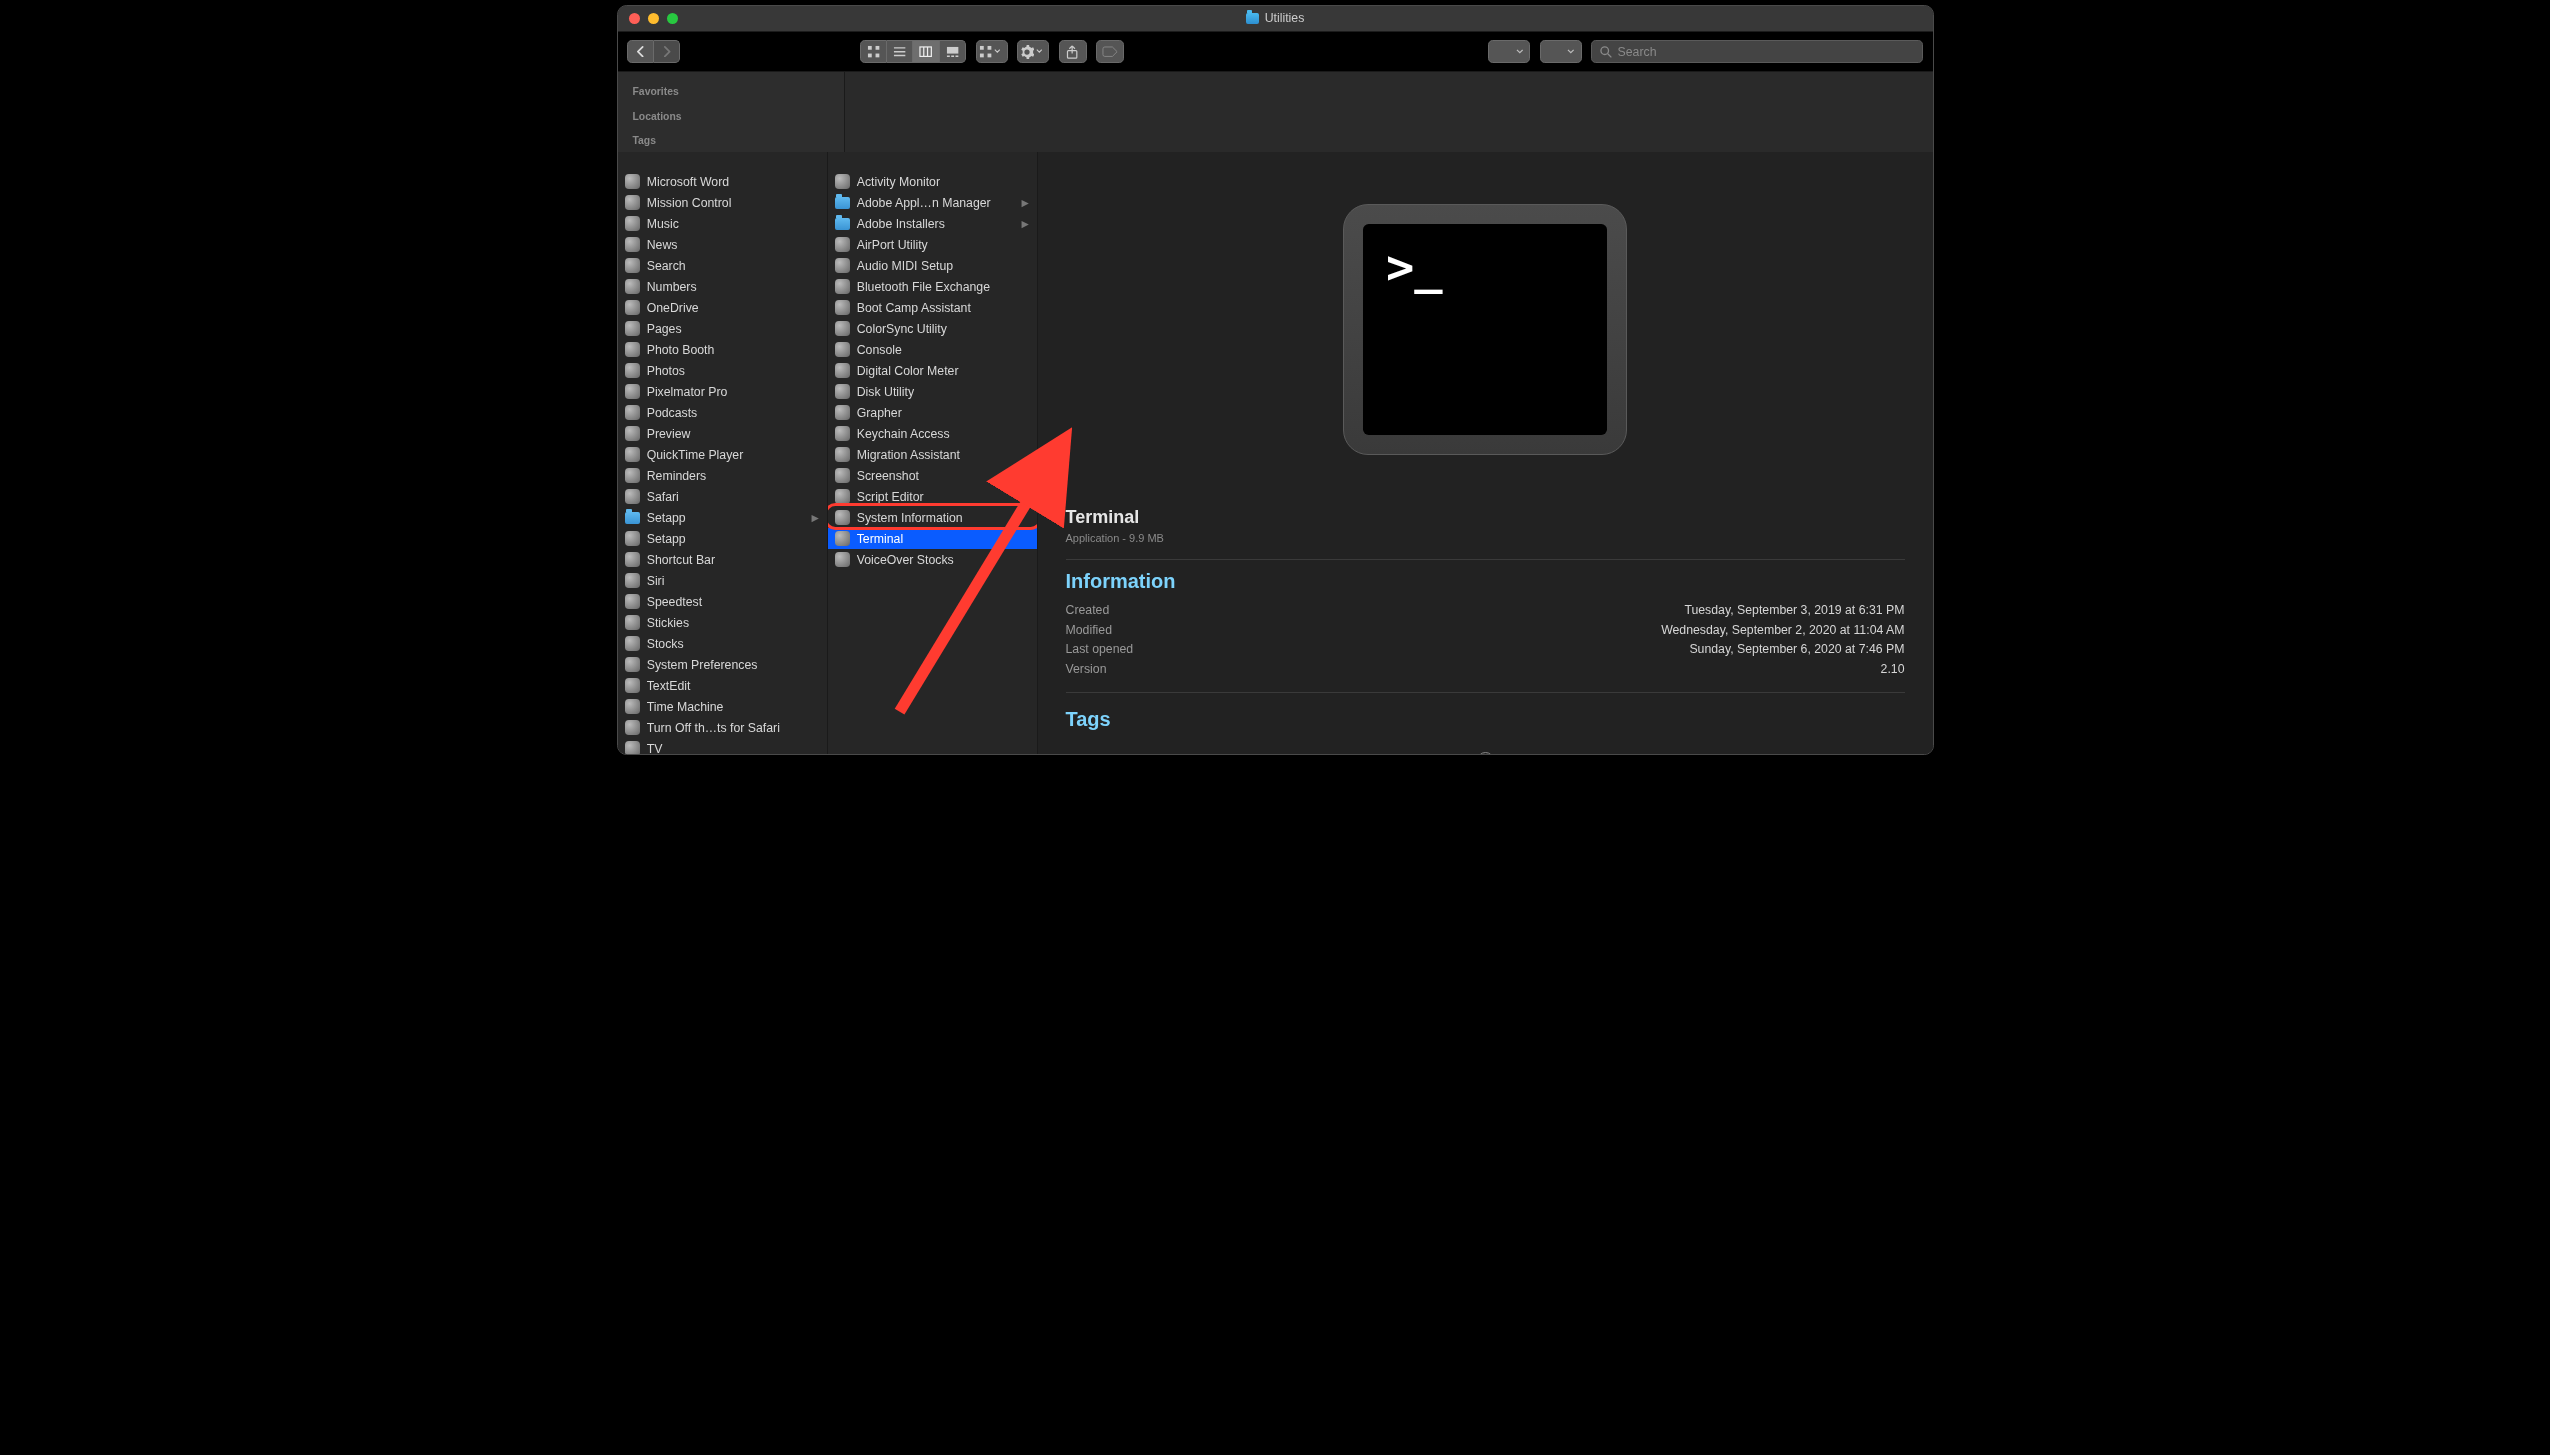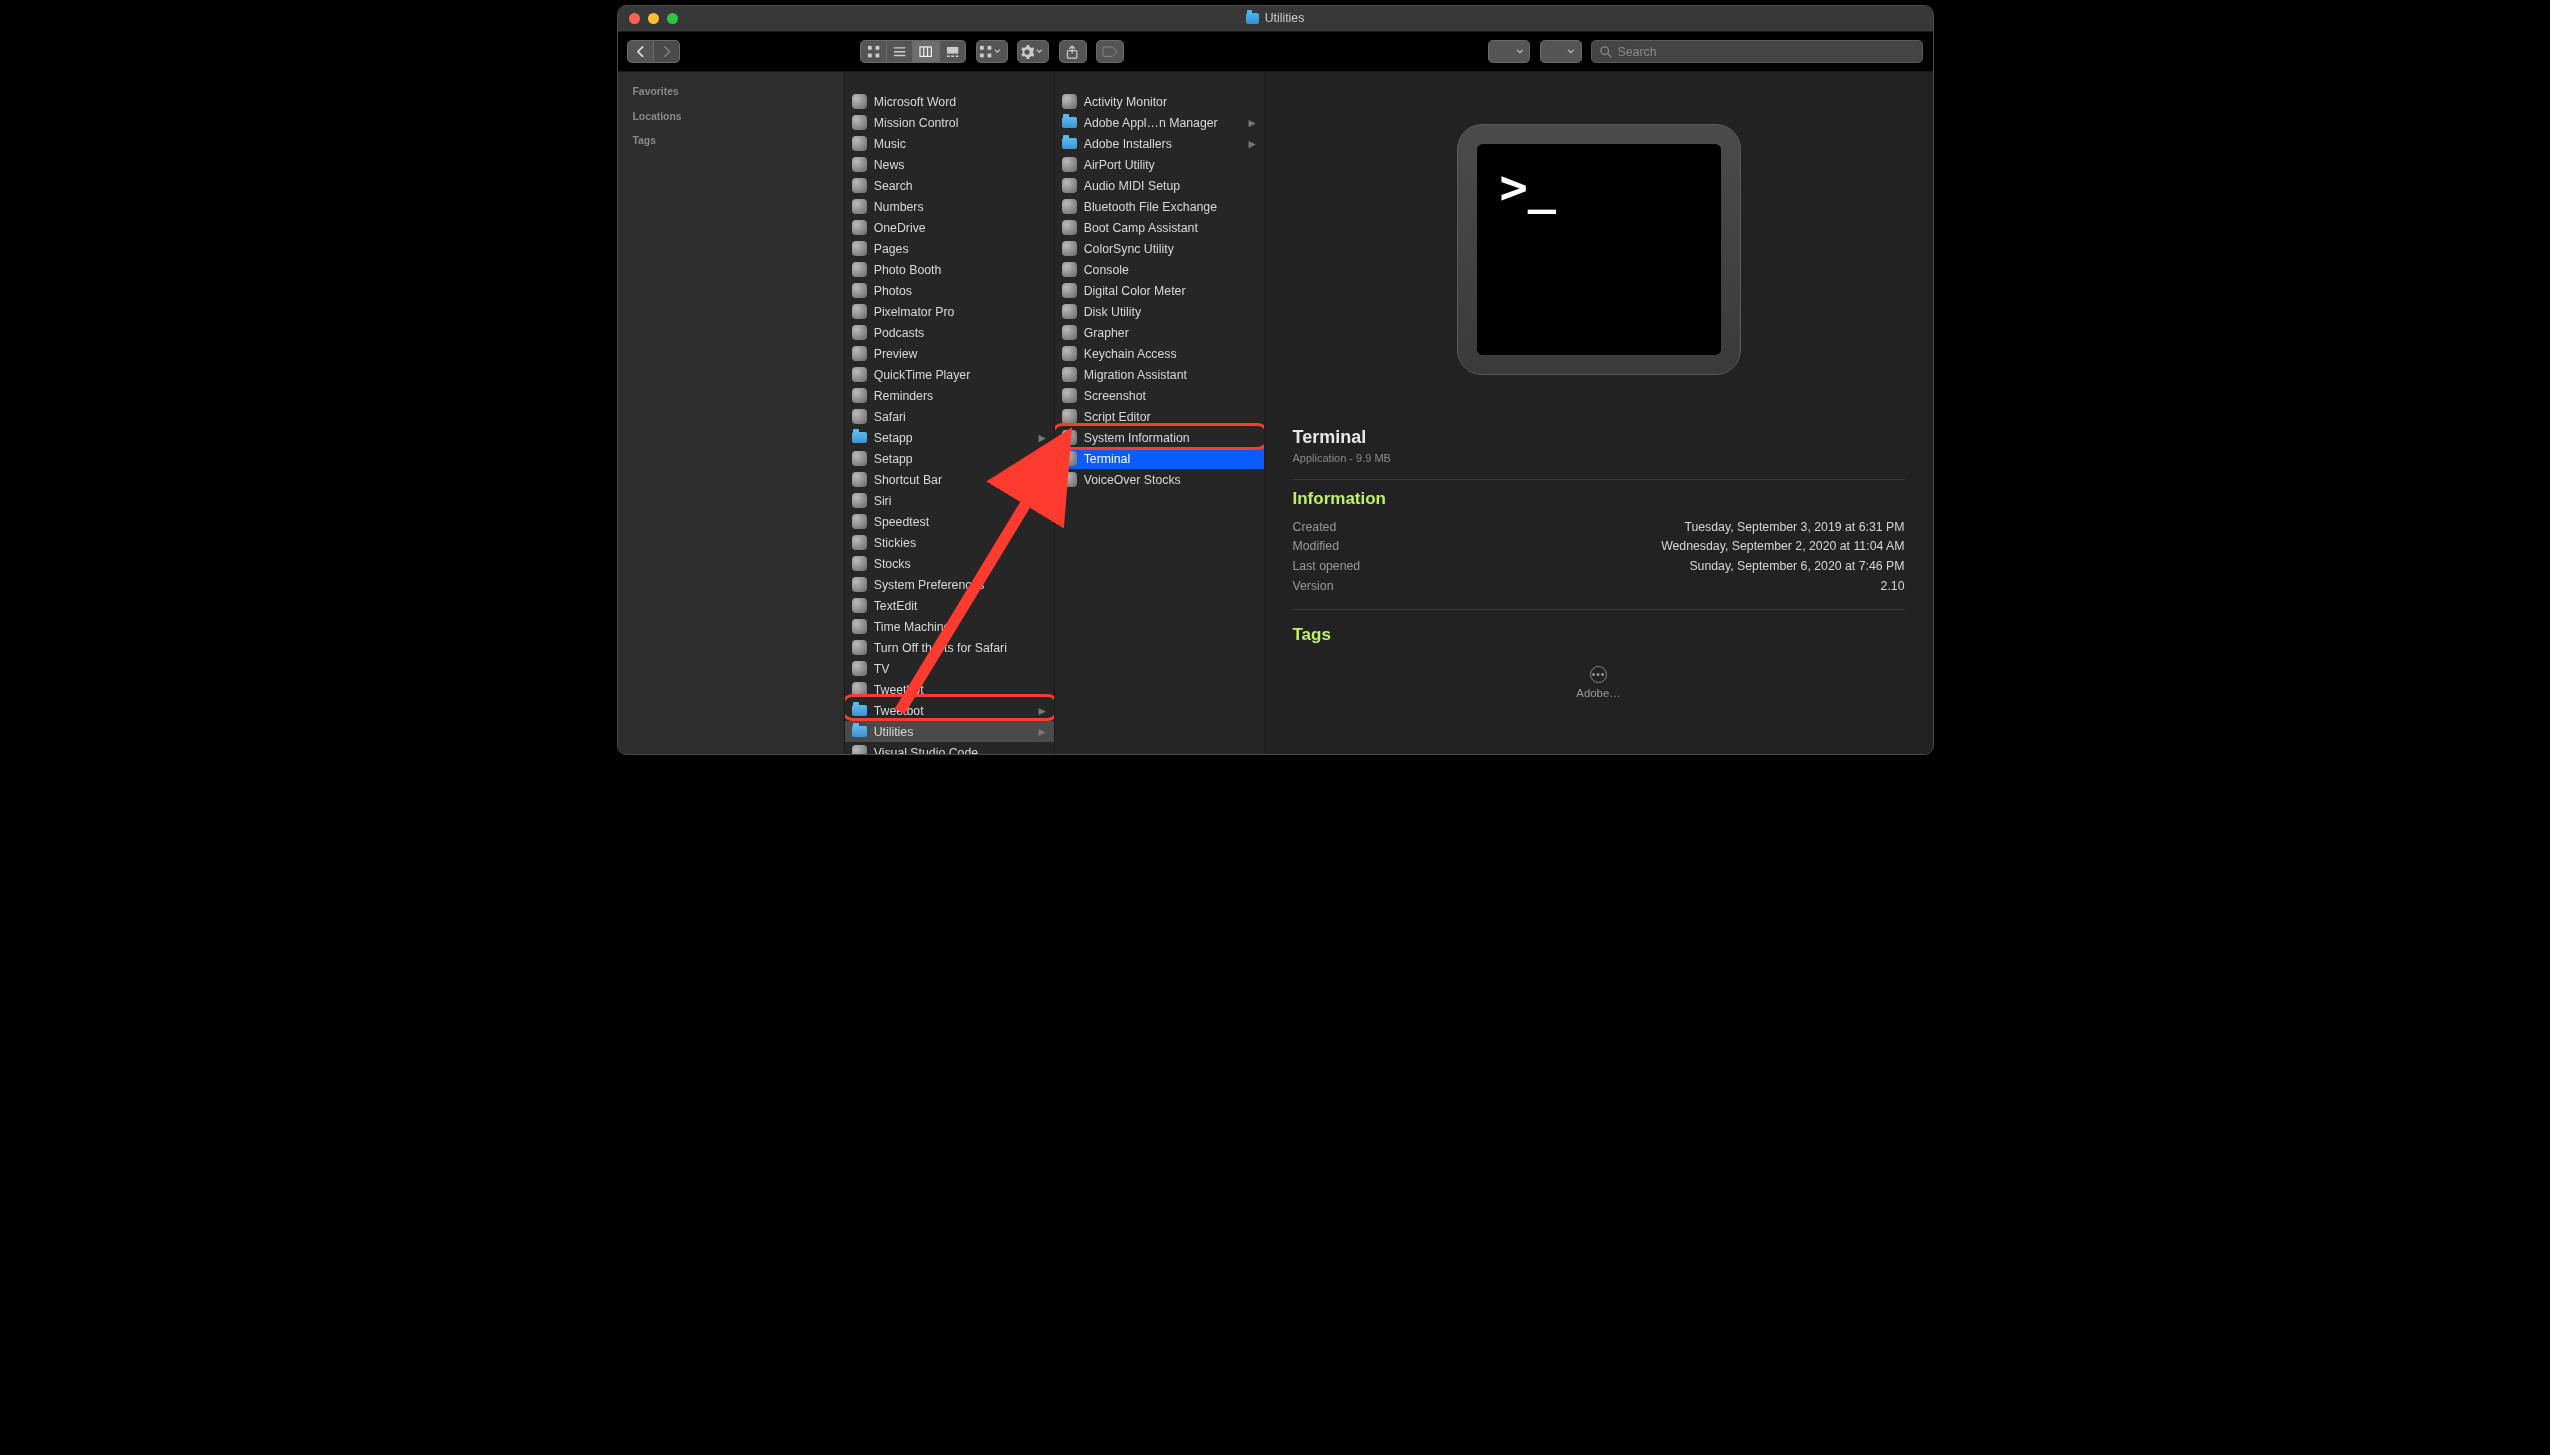--- a/index.html
+++ b/index.html
@@ -27,21 +27,21 @@
   .seg .tbtn.active{background:#6e6e6e;}
   .tbtn.single{width:28px;}
   .tbtn.drop{width:32px; padding-right:3.8px;}
   .tbtn.tag{width:28px;}
   .spacer{flex:1;}
   .tsel{height:23px;width:42px;background:#555;border:0.9px solid #6a6a6a;border-radius:4.7px;display:flex;align-items:center;justify-content:flex-end;padding-right:5.7px;}
   .tsel svg{width:7.6px;height:7.6px;fill:#bbb;}
   .search { height:23px; flex:0 0 332px; background:#444;border:0.9px solid #5a5a5a;border-radius:4.7px;display:flex;align-items:center;padding:0 7.6px;gap:5.7px;color:#8a8a8a;font-size:12.3px;}
   .search svg{width:12.3px;height:12.3px;fill:#8a8a8a;}
   
-  .body { display:flex; height:682px; }
+  .body { display:flex; height:682px;flex-direction:column; }
   .sidebar { width:227px; background:#2d2d2d; border-right:0.9px solid #1a1a1a; padding-top:7.6px;}
   .sb-head{font-size:10.4px;font-weight:600;color:#8a8a8a;padding:6.6px 15px;}
   .columns { display:flex; flex:1; background:#232323;}
   .col { width:210px; border-right:0.9px solid #1a1a1a; background:#262626; overflow:hidden; padding-top:19px;}
   .row { height:21px; display:flex; align-items:center; padding:0 7.6px; gap:6.6px; color:#d8d8d8; font-size:12.3px; white-space:nowrap; position:relative;}
   .row .ico{width:15px;height:15px;flex:0 0 15px;display:flex;align-items:center;justify-content:center;}
   .row .arrow{margin-left:auto;color:#777;font-size:9.5px;}
   .row.sel-gray{background:#4a4a4a;}
   .row.sel-blue{background:#0a5cff;color:#fff;}
   .highlight-ring{border:3.8px solid #ff3b30;border-radius:11.4px;position:absolute;pointer-events:none;}
@@ -49,21 +49,21 @@
   .app-ico{width:15px;height:15px;border-radius:3.8px;background:radial-gradient(circle at 30% 30%,#bbb,#666);}
   .folder-ico{width:15px;height:11.4px;border-radius:1.9px;background:linear-gradient(#5fb9ef,#3a94d4);position:relative;}
   .folder-ico::before{content:"";position:absolute;top:-2.8px;left:0.9px;width:5.7px;height:2.8px;background:#5fb9ef;border-radius:0.9px 0.9px 0 0;}
   
   .preview{flex:1;background:#222;padding:24px 28px 9.5px;overflow:auto;}
   .pv-iconwrap{display:flex;justify-content:center;margin-bottom:52px;margin-top:28px;}
   .pv-icon{width:284px;height:251px;border-radius:25px;background:linear-gradient(#4b4b4b,#3a3a3a);border:0.9px solid #5a5a5a;display:flex;align-items:center;justify-content:center;padding:19px;}
   .pv-inner{width:100%;height:100%;background:#000;border-radius:5.7px;padding:19px 23px;color:#fff;font-family:Menlo,monospace;font-size:47px;font-weight:700;line-height:1;}
   .pv-title{font-size:18px;font-weight:700;color:#e6e6e6;}
   .pv-sub{font-size:11px;color:#8a8a8a;margin-top:3.8px;margin-bottom:15px;}
-  .pv-sec-head{font-size:17px;font-weight:700;color:#bef264;border-top:0.9px solid #3a3a3a;padding-top:9.5px;margin-top:5.7px;margin-bottom:7.6px;}
+  .pv-sec-head{font-size:20px;font-weight:700;color:#7dd3fc;border-top:0.9px solid #3a3a3a;padding-top:9.5px;margin-top:5.7px;margin-bottom:7.6px;}
   .pv-row{display:flex;justify-content:space-between;font-size:12.3px;color:#999;padding:2.8px 0;}
   .pv-row .v{color:#d6d6d6;}
   .pv-sep{border-top:0.9px solid #3a3a3a;margin-top:13.3px;}
   .pv-more{display:flex;flex-direction:column;align-items:center;gap:3.8px;color:#999;font-size:11.4px;margin-top:21px;}
   .pv-more-icon{width:17px;height:17px;border:1.3px solid #888;border-radius:50%;display:flex;align-items:center;justify-content:center;font-size:10.4px;letter-spacing:0.9px;}
   
   .arrow-annot{position:absolute;pointer-events:none;}
   
   svg{display:block;}
 </style>

